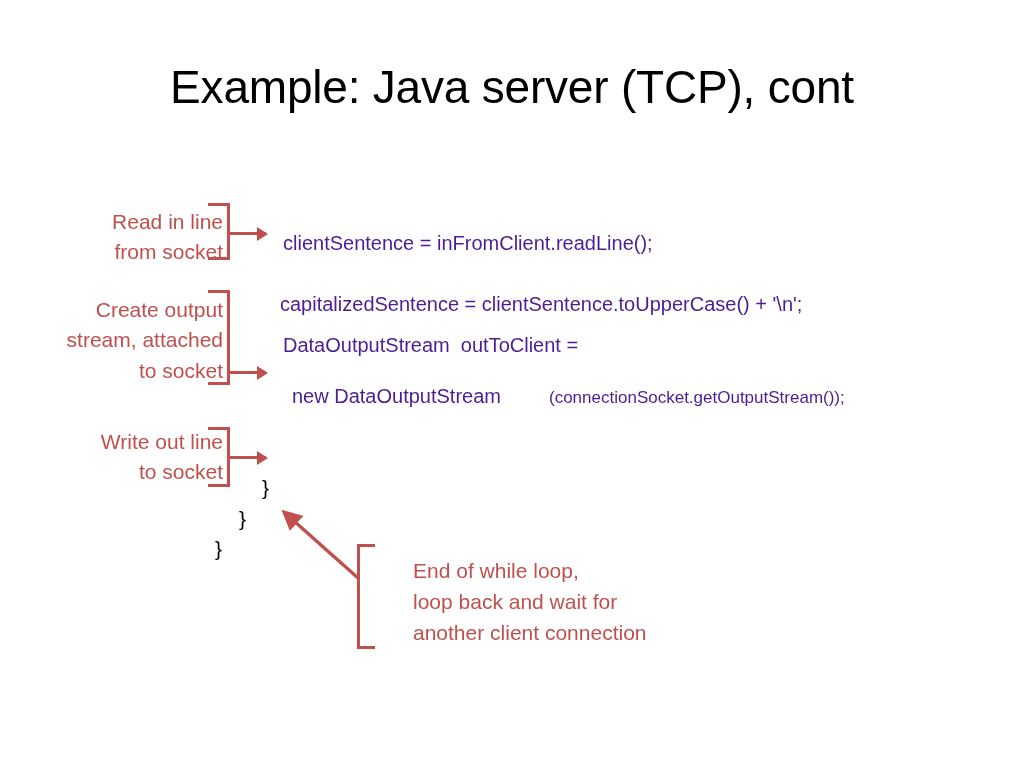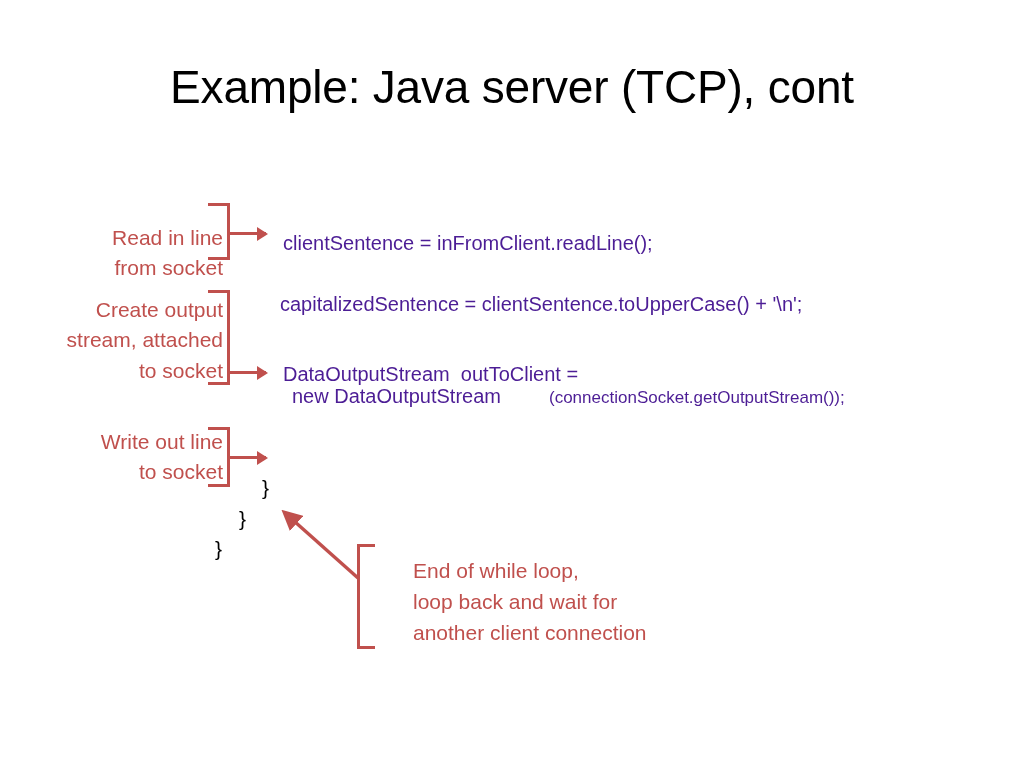--- a/index.html
+++ b/index.html
@@ -37,21 +37,21 @@
 
   
   .annot {
     position: absolute;
     color: #C0504D;
     font-size: 21px;
     line-height: 1.45;
     text-align: right;
     white-space: pre-line;
   }
-  #annot-read      { left: 28px;  top: 223px; width: 195px; }
+  #annot-read      { left: 28px;  top: 207px; width: 195px; }
   #annot-create    { left: 28px;  top: 295px; width: 195px; }
   #annot-write     { left: 28px;  top: 427px; width: 195px; }
 
   
   .annot-left {
     position: absolute;
     color: #C0504D;
     font-size: 21px;
     line-height: 1.47;
     text-align: left;
@@ -113,21 +113,21 @@
   
   .code-line {
     position: absolute;
     color: #4c1d95;
     font-size: 20px;
     line-height: 1.2;
     white-space: pre;
   }
   #code-1 { left: 283px; top: 231px; }
   #code-2 { left: 280px; top: 292px; }
-  #code-3 { left: 283px; top: 362px; }
+  #code-3 { left: 283px; top: 333px; }
   #code-4 { left: 292px; top: 384px; }
   #code-5 { left: 284px; top: 446px; }
 
   .code-small {
     font-size: 17px;
     padding-left: 48px;
   }
 
   
   .brace {

